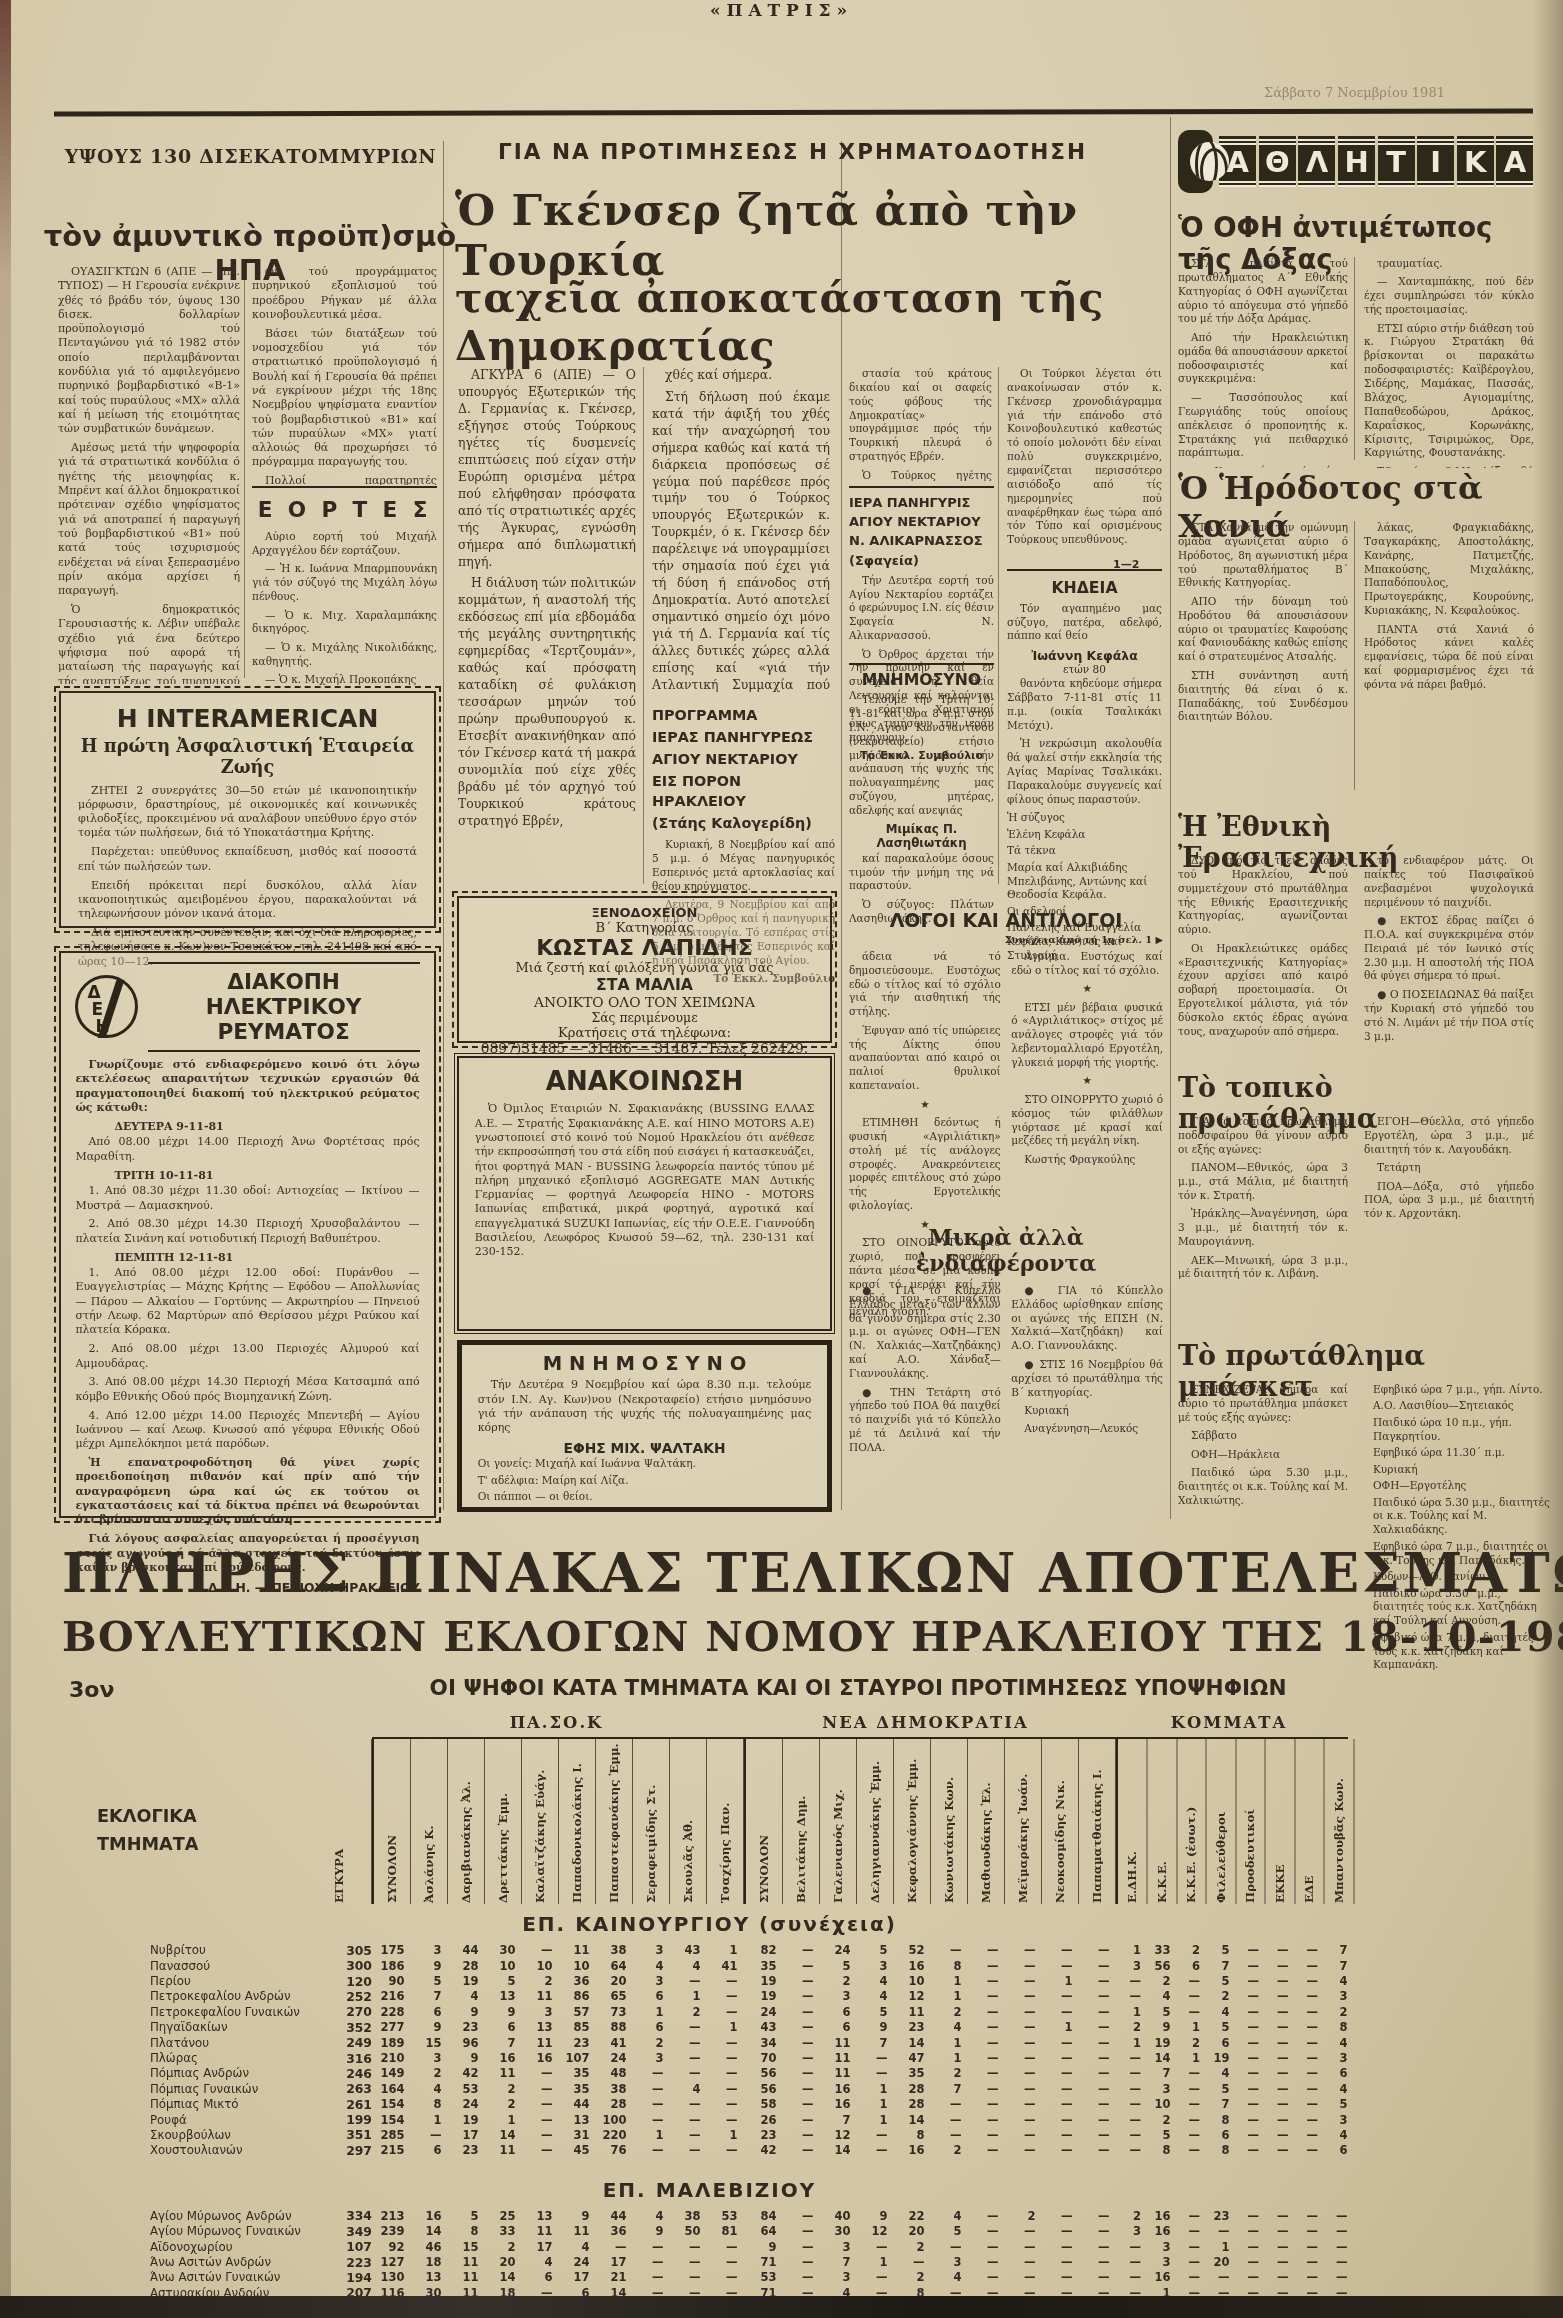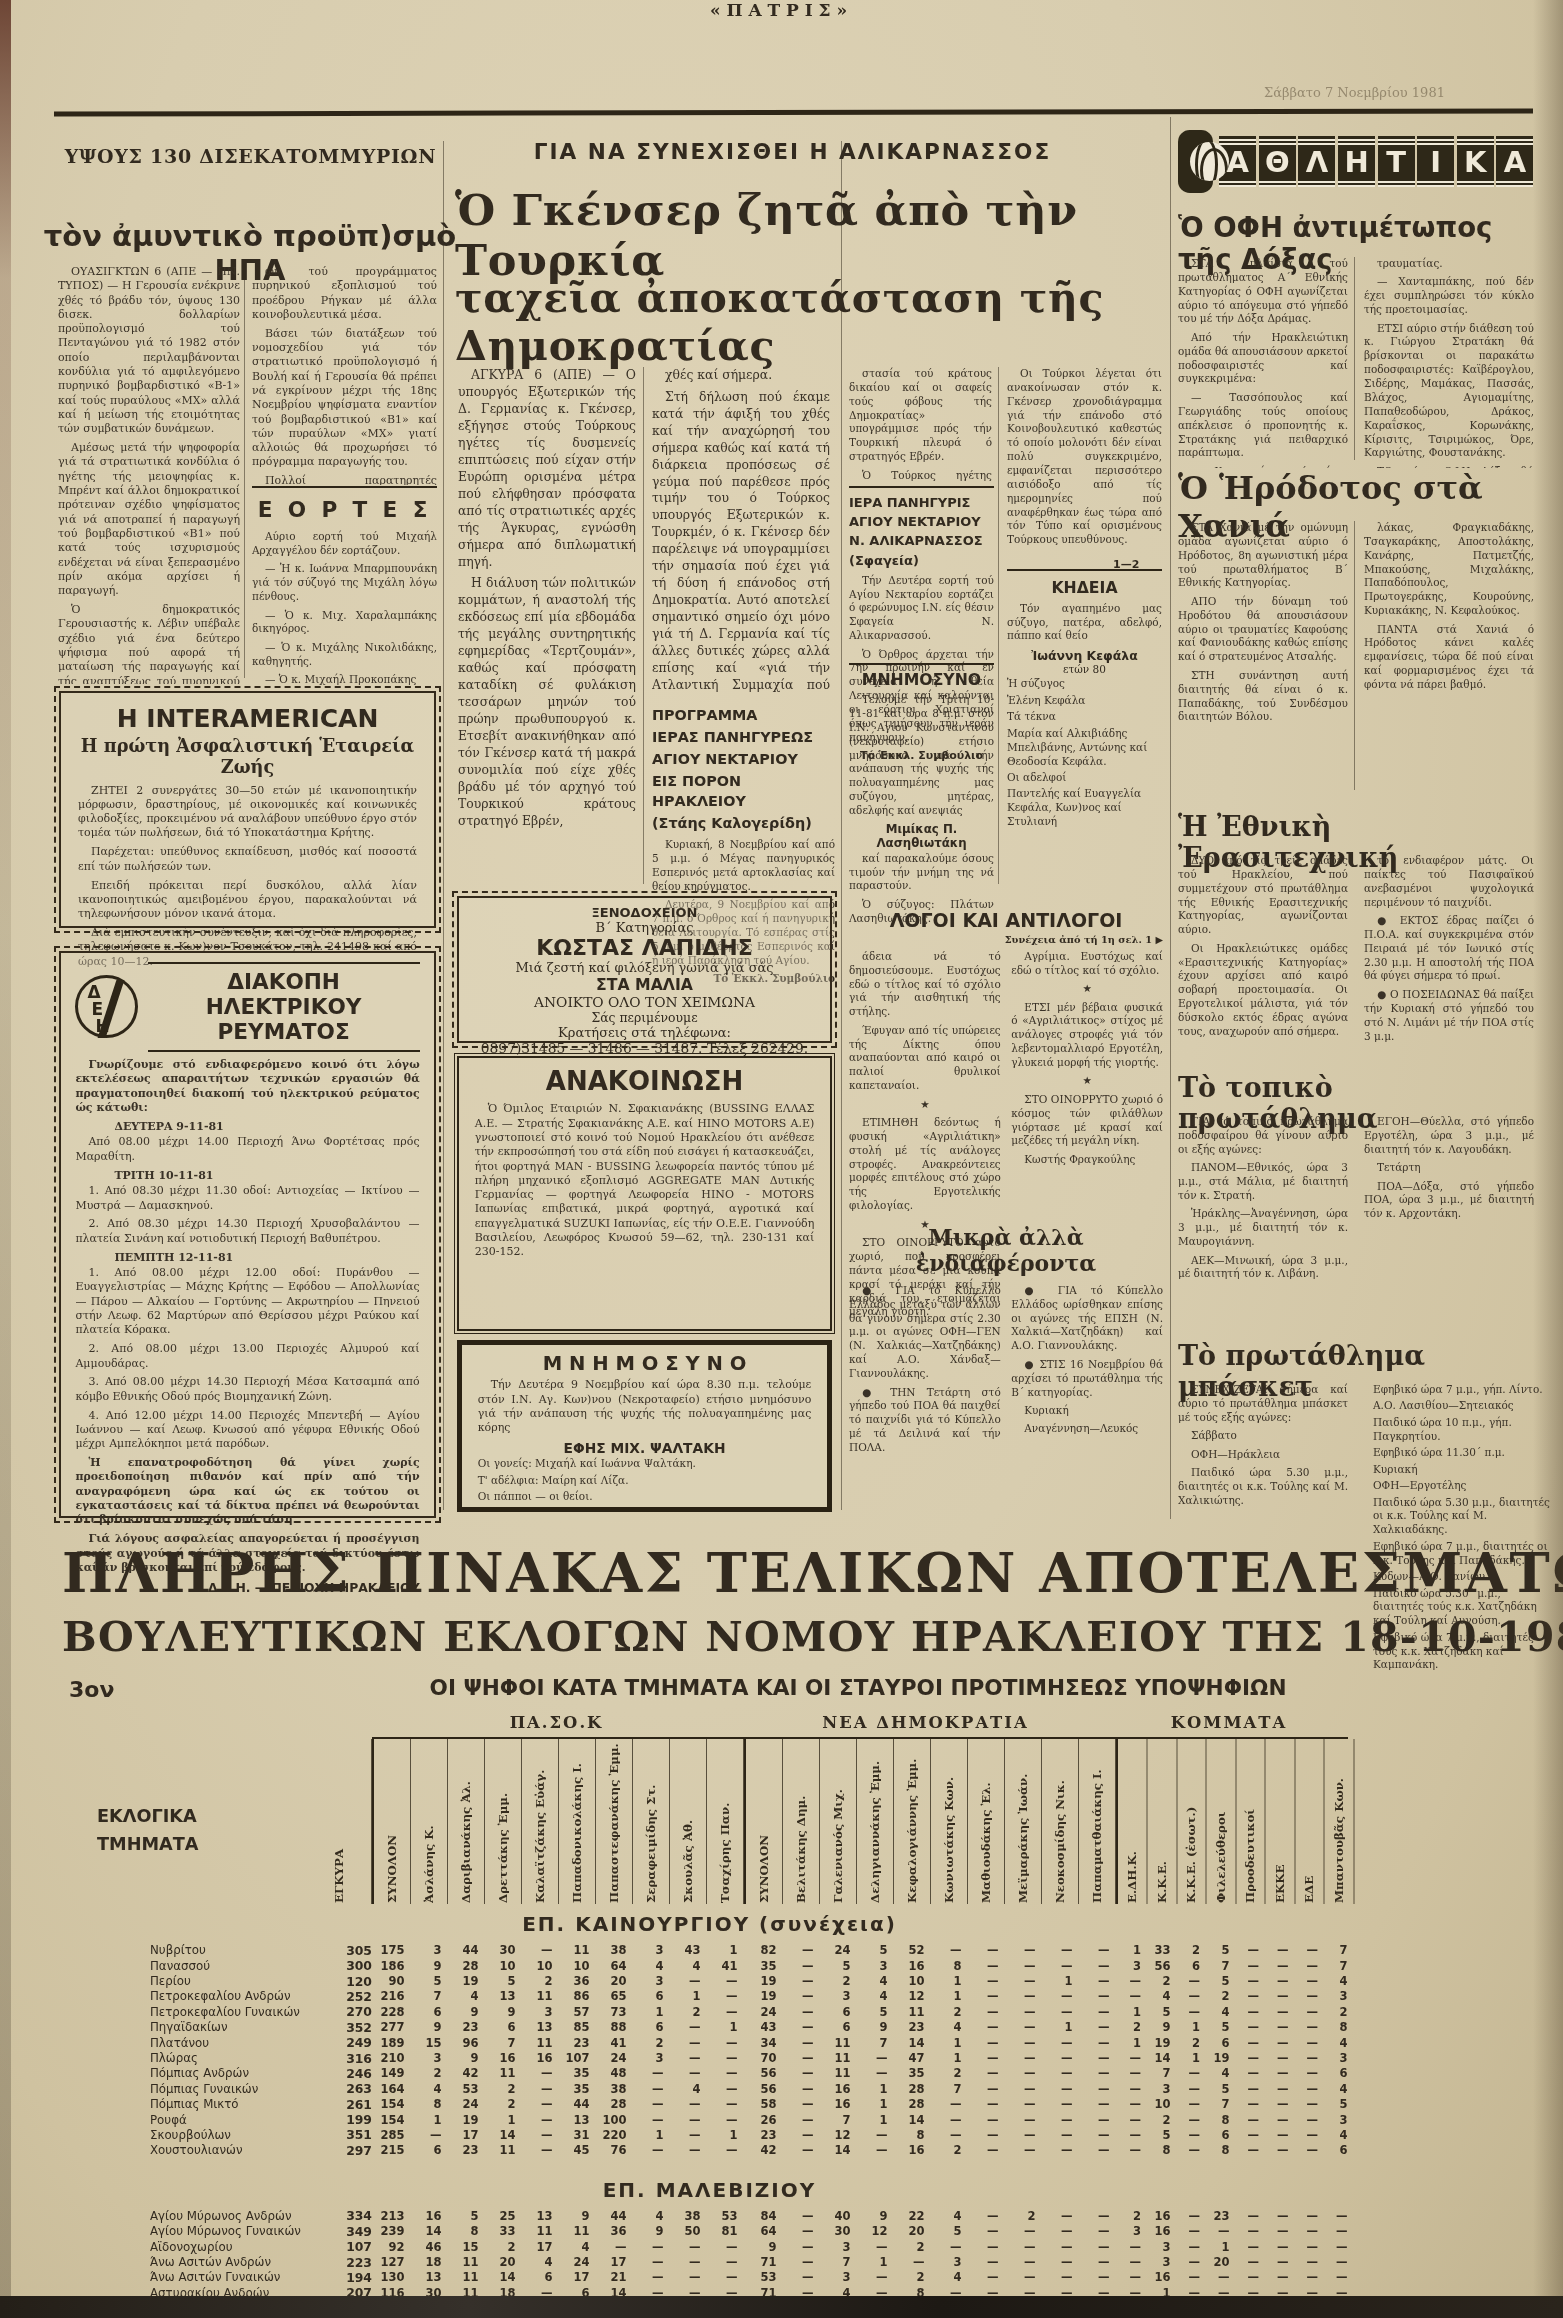--- a/index.html
+++ b/index.html
@@ -123,21 +123,21 @@
         <p>3. Από 08.00 μέχρι 14.30 Περιοχή Μέσα Κατσαμπά από κόμβο Εθνικής Οδού πρός Βιομηχανική Ζώνη.</p>
         <p>4. Από 12.00 μέχρι 14.00 Περιοχές Μπεντεβή — Αγίου Ιωάννου — καί Λεωφ. Κνωσού από γέφυρα Εθνικής Οδού μέχρι Αμπελόκηποι μετά παρόδων.</p>
       </div>
     <div class="bt" style="font-weight:bold">
         <p>Ἡ επανατροφοδότηση θά γίνει χωρίς προειδοποίηση πιθανόν καί πρίν από τήν αναγραφόμενη ώρα καί ώς εκ τούτου οι εγκαταστάσεις καί τά δίκτυα πρέπει νά θεωρούνται ότι βρίσκονται συνεχώς υπό τάση.</p>
         <p>Γιά λόγους ασφαλείας απαγορεύεται ή προσέγγιση στούς αγωγούς ή τά άλλα στοιχεία τού δικτύου έστω καί άν βρίσκονται επί τού εδάφους.</p>
       </div>
     <div class="sig sans" style="font-size:12.4px">Δ.Ε.Η. — ΠΕΡΙΟΧΗ ΗΡΑΚΛΕΙΟΥ</div>
   </div>
 
-  <div class="abs ctr b sans" style="left:419px;top:139px;width:747px;font-size:21.6px;letter-spacing:2px">ΓΙΑ ΝΑ ΣΥΝΕΧΙΣΘΕΙ Η ΑΛΙΚΑΡΝΑΣΣΟΣ</div>
+  <div class="abs ctr b sans" style="left:419px;top:139px;width:747px;font-size:21.6px;letter-spacing:2px">ΓΙΑ ΝΑ ΠΡΟΤΙΜΗΣΕΩΣ Η ΧΡΗΜΑΤΟΔΟΤΗΣΗ</div>
   <div class="abs b serif" style="left:455px;top:185px;width:727px;font-size:43px;letter-spacing:0.7px">Ὁ Γκένσερ ζητᾶ ἀπὸ τὴν Τουρκία</div>
   <div class="abs b serif" style="left:455px;top:274px;width:727px;font-size:41px;letter-spacing:0.7px">ταχεῖα ἀποκατάσταση τῆς Δημοκρατίας</div>
 
   <div class="abs bt big" style="left:458px;top:367px;width:178px;height:517px;overflow:hidden">
       <p>ΑΓΚΥΡΑ 6 (ΑΠΕ) — Ο υπουργός Εξωτερικών τής Δ. Γερμανίας κ. Γκένσερ, εξήγησε στούς Τούρκους ηγέτες τίς δυσμενείς επιπτώσεις πού είχαν στήν Ευρώπη ορισμένα μέτρα πού ελήφθησαν πρόσφατα από τίς στρατιωτικές αρχές τής Άγκυρας, εγνώσθη σήμερα από διπλωματική πηγή.</p>
       <p>Η διάλυση τών πολιτικών κομμάτων, ή αναστολή τής εκδόσεως επί μία εβδομάδα τής μεγάλης συντηρητικής εφημερίδας «Τερτζουμάν», καθώς καί πρόσφατη καταδίκη σέ φυλάκιση τεσσάρων μηνών τού πρώην πρωθυπουργού κ. Ετσεβίτ ανακινήθηκαν από τόν Γκένσερ κατά τή μακρά συνομιλία πού είχε χθές βράδυ μέ τόν αρχηγό τού Τουρκικού κράτους στρατηγό Εβρέν,</p>
     </div>
   <div class="abs bt big" style="left:652px;top:367px;width:178px;height:327px;overflow:hidden">
       <p>χθές καί σήμερα.</p>
       <p>Στή δήλωση πού έκαμε κατά τήν άφιξή του χθές καί τήν αναχώρησή του σήμερα καθώς καί κατά τή διάρκεια προπόσεως σέ γεύμα πού παρέθεσε πρός τιμήν του ό Τούρκος υπουργός Εξωτερικών κ. Τουρκμέν, ό κ. Γκένσερ δέν παρέλειψε νά υπογραμμίσει τήν σημασία πού έχει γιά τή δύση ή επάνοδος στή Δημοκρατία. Αυτό αποτελεί σημαντικό σημείο όχι μόνο γιά τή Δ. Γερμανία καί τίς άλλες δυτικές χώρες αλλά επίσης καί «γιά τήν Ατλαντική Συμμαχία πού έχει ώς αρχή τήν προ</p>
@@ -191,20 +191,24 @@
       </div>
   </div>
 
   <div class="abs" style="left:1007px;top:569px;width:155px;border-top:2px solid #2d2517;padding-top:6.5px">
     <div class="ctr b sans" style="font-size:15.7px;margin-bottom:5.2px">ΚΗΔΕΙΑ</div>
     <div class="bt sm">
         <p>Τόν αγαπημένο μας σύζυγο, πατέρα, αδελφό, πάππο καί θείο</p>
       </div>
     <div class="ctr b sans" style="font-size:12.4px">Ἰωάννη Κεφάλα</div>
     <div class="ctr" style="font-size:10.5px;margin-bottom:2.6px">ετών 80</div>
+    <div class="bt sm">
+        <p>θανόντα κηδεύομε σήμερα Σάββατο 7-11-81 στίς 11 π.μ. (οικία Τσαλικάκι Μετόχι).</p>
+        <p>Ἡ νεκρώσιμη ακολουθία θά ψαλεί στήν εκκλησία τής Αγίας Μαρίνας Τσαλικάκι. Παρακαλούμε συγγενείς καί φίλους όπως παραστούν.</p>
+      </div>
     <div class="bt sm ctr lines">
         <p>Ἡ σύζυγος</p>
         <p>Ἑλένη Κεφάλα</p>
         <p>Τά τέκνα</p>
         <p>Μαρία καί Αλκιβιάδης Μπελιβάνης, Αντώνης καί Θεοδοσία Κεφάλα.</p>
         <p>Οι αδελφοί</p>
         <p>Παντελής καί Ευαγγελία Κεφάλα, Κων)νος καί Στυλιανή</p>
       </div>
   </div>
 

